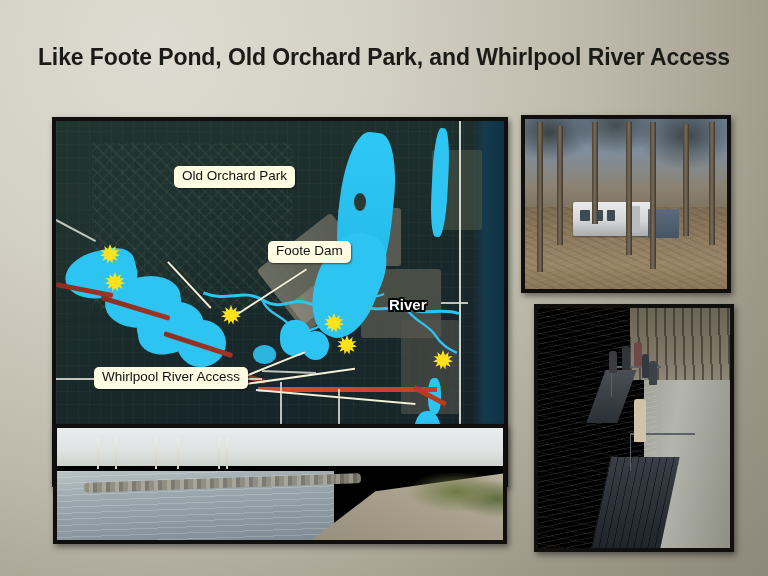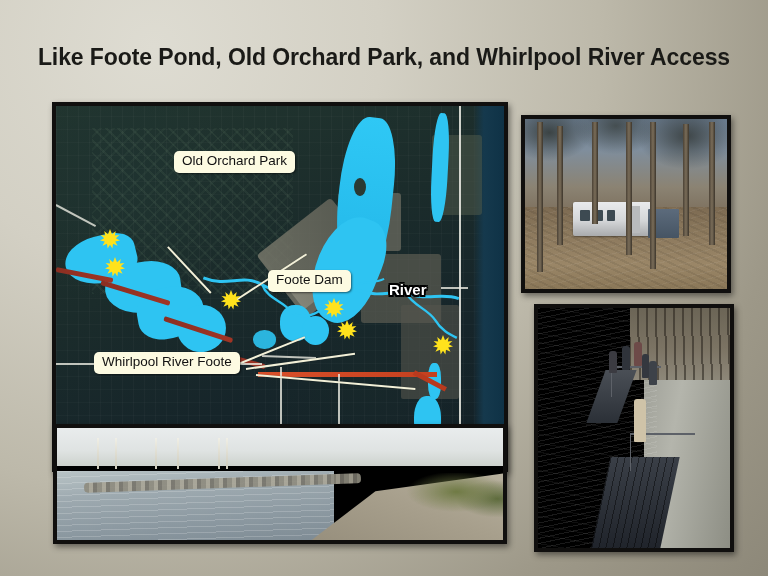--- a/index.html
+++ b/index.html
@@ -26,21 +26,21 @@
   
   .frame {
     position:absolute;
     border:4px solid #100f0e;
     background:#000;
     overflow:hidden;
     box-shadow:2px 3px 6px rgba(0,0,0,0.45);
   }
 
   
-  #map-frame { left:52px; top:102px; width:456px; height:370px; }
+  #map-frame { left:52px; top:117px; width:456px; height:370px; }
   .map-canvas { position:absolute; inset:0; overflow:hidden; }
 
   .map-land {
     position:absolute; inset:0;
     background:
       radial-gradient(ellipse 40% 50% at 15% 20%, #1f3330 0%, rgba(31,51,48,0) 70%),
       radial-gradient(ellipse 35% 40% at 70% 75%, #18282a 0%, rgba(24,40,42,0) 70%),
       linear-gradient(160deg, #22362f 0%, #1b2c2b 40%, #16252a 70%, #132026 100%);
   }
   
@@ -320,22 +320,22 @@
     <div class="leader" style="left:200px; top:268px; width:160px; transform:rotate(5deg);"></div>
 
     <div class="star" style="left:54px;  top:133px;"></div>
     <div class="star" style="left:59px;  top:161px;"></div>
     <div class="star" style="left:175px; top:194px;"></div>
     <div class="star" style="left:278px; top:202px;"></div>
     <div class="star" style="left:291px; top:224px;"></div>
     <div class="star" style="left:387px; top:239px;"></div>
 
     <div class="callout" style="left:118px; top:45px;">Old Orchard Park</div>
-    <div class="callout" style="left:212px; top:120px;margin-top:44px;">Foote Dam</div>
-    <div class="callout" style="left:38px; top:246px;">Whirlpool River Foote</div>
+    <div class="callout" style="left:212px; top:120px;">Foote Dam</div>
+    <div class="callout" style="left:38px; top:246px;">Whirlpool River Access</div>
 
     <div class="city-label" style="left:333px; top:175px;">River</div>
   </div>
 </div>
 
 <div class="frame" id="campsite-frame">
   <div class="camp-sky"></div>
   <div class="camp-canopy"></div>
   <div class="camp-ground"></div>
 

